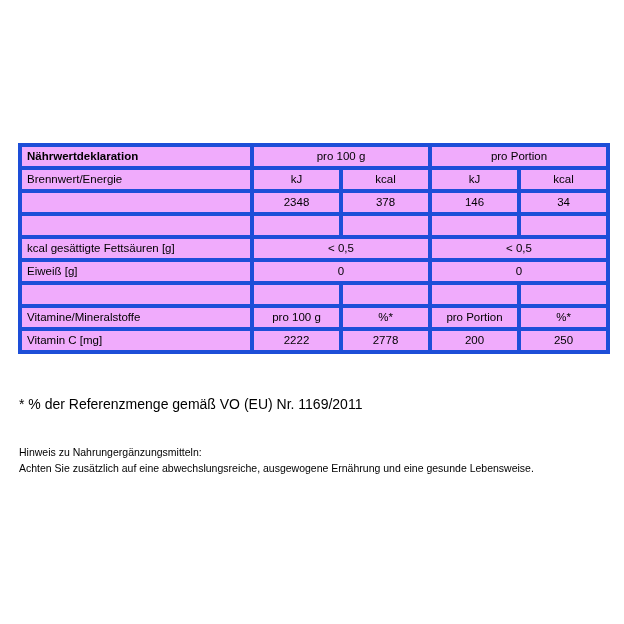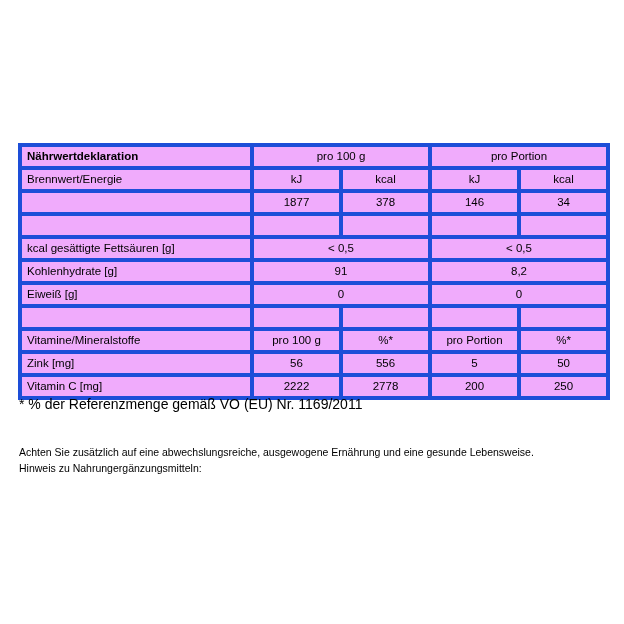--- a/index.html
+++ b/index.html
@@ -109,46 +109,41 @@
         <tr>
           <td class="label">Brennwert/Energie</td>
           <td class="ctr">kJ</td>
           <td class="ctr">kcal</td>
           <td class="ctr">kJ</td>
           <td class="ctr">kcal</td>
         </tr>
 
         <tr>
           <td class="label"></td>
-          <td class="ctr">1877</td>
+          <td class="ctr">2348</td>
           <td class="ctr">378</td>
           <td class="ctr">146</td>
           <td class="ctr">34</td>
         </tr>
 
         <tr class="spacer-row">
           <td></td>
           <td></td>
           <td></td>
           <td></td>
           <td></td>
         </tr>
 
 
         <tr>
           <td class="label">kcal gesättigte Fettsäuren [g]</td>
           <td class="ctr" colspan="2">&lt; 0,5</td>
           <td class="ctr" colspan="2">&lt; 0,5</td>
         </tr>
 
-        <tr>
-          <td class="label">Kohlenhydrate [g]</td>
-          <td class="ctr" colspan="2">91</td>
-          <td class="ctr" colspan="2">8,2</td>
-        </tr>
 
 
         <tr>
           <td class="label">Eiweiß [g]</td>
           <td class="ctr" colspan="2">0</td>
           <td class="ctr" colspan="2">0</td>
         </tr>
 
 
         <tr class="spacer-row">
@@ -160,39 +155,32 @@
         </tr>
 
         <tr>
           <td class="label">Vitamine/Mineralstoffe</td>
           <td class="ctr">pro 100 g</td>
           <td class="ctr">%*</td>
           <td class="ctr">pro Portion</td>
           <td class="ctr">%*</td>
         </tr>
 
-        <tr>
-          <td class="label">Zink [mg]</td>
-          <td class="ctr">56</td>
-          <td class="ctr">556</td>
-          <td class="ctr">5</td>
-          <td class="ctr">50</td>
-        </tr>
 
         <tr>
           <td class="label">Vitamin C [mg]</td>
           <td class="ctr">2222</td>
           <td class="ctr">2778</td>
           <td class="ctr">200</td>
           <td class="ctr">250</td>
         </tr>
       </tbody>
     </table>
   </div>
 
   <div class="footnote">* % der Referenzmenge gemäß VO (EU) Nr. 1169/2011</div>
 
   <div class="notice">
+    <div>Hinweis zu Nahrungergänzungsmitteln:</div>
     <div>Achten Sie zusätzlich auf eine abwechslungsreiche, ausgewogene Ernährung und eine gesunde Lebensweise.</div>
-    <div>Hinweis zu Nahrungergänzungsmitteln:</div>
   </div>
 
 </div>
 
 </body></html>

